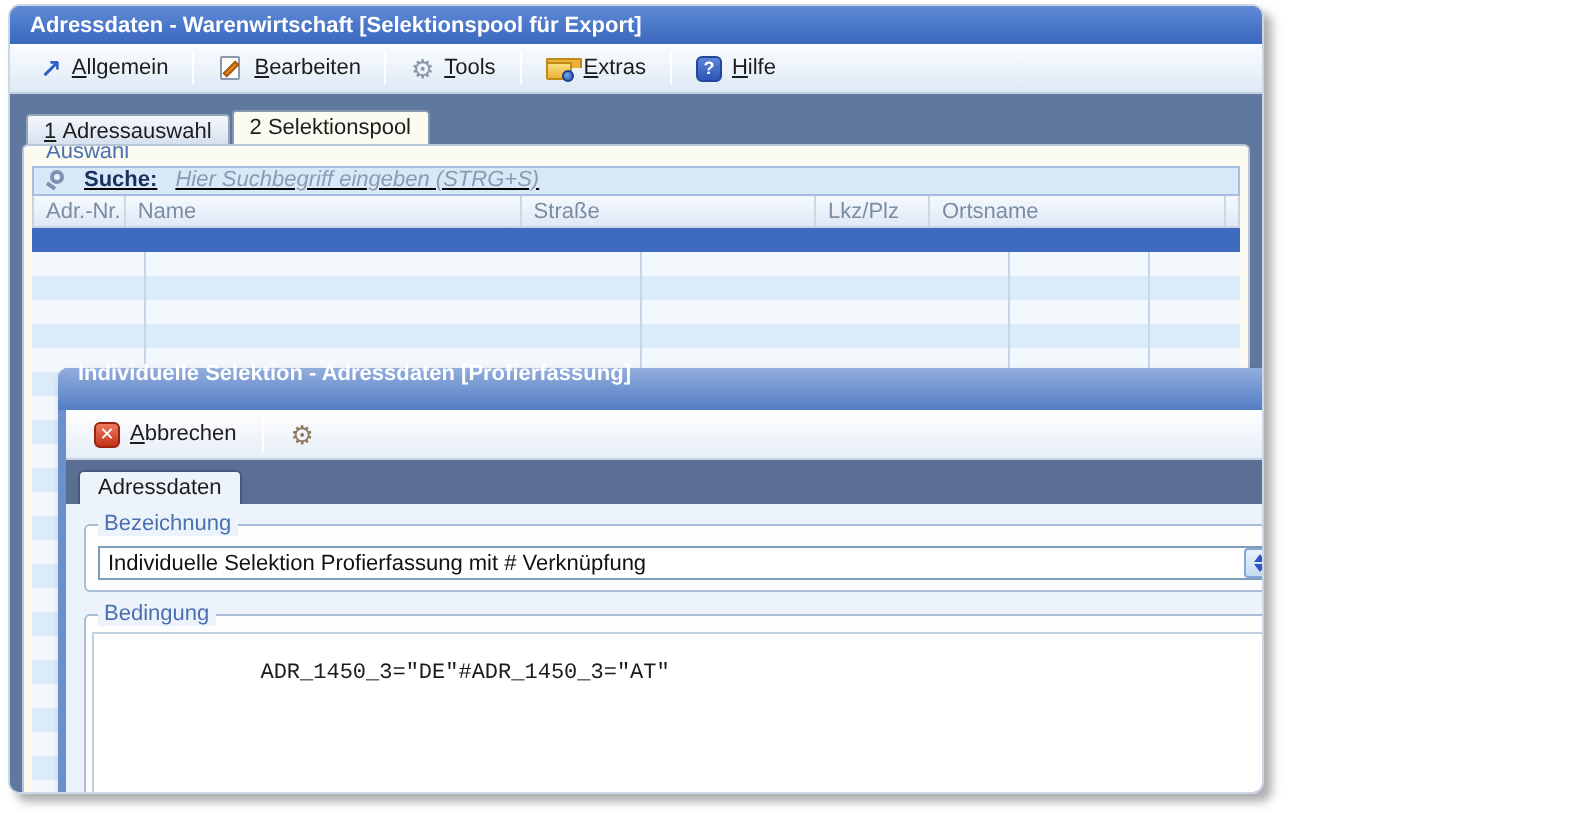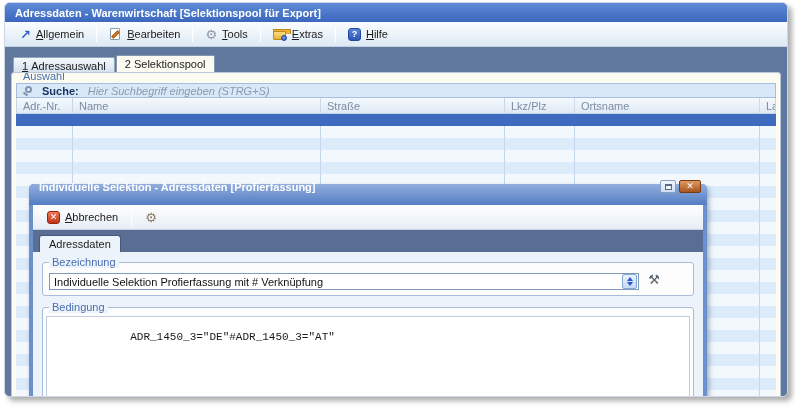--- a/index.html
+++ b/index.html
@@ -1,19 +1,19 @@
 <!DOCTYPE html>
 <html><head>
 <meta charset="utf-8">
 <style>
   * { margin:0; padding:0; box-sizing:border-box; }
   html,body { width:796px; height:408px; background:#ffffff; overflow:hidden;
     font-family:"Liberation Sans","DejaVu Sans",sans-serif; font-size:11px; }
 
-  .window { position:absolute; left:4px; top:2px; width:784px; height:395px;
+  .window { position:absolute; left:4px; top:2px; width:628px; height:395px;
     border-radius:6px; background:#61789e; border:1px solid #cdd6e4;
     box-shadow:4px 4px 5px rgba(110,110,110,.55); overflow:hidden;
     display:flex; flex-direction:column; }
 
   .titlebar { height:19px; flex:0 0 19px;
     background:linear-gradient(#5e8ad6,#3b67be);
     border-radius:5px 5px 0 0; display:flex; align-items:center;
     padding-left:10px; }
   .titlebar span { color:#fff; font-weight:bold; font-size:11px; }
 
@@ -56,21 +56,21 @@
   .tab.inactive { background:linear-gradient(#f4f8fc,#d6e1ef); height:15px;text-align:center; }
   .tab.active { background:#fbfbf1; height:17px; border-color:#8596ae; }
 
   .panel { flex:1; margin:0 6px 6px 6px; background:#fbfbf1;
     border:1px solid #b9c6da; border-radius:3px; position:relative;
     padding:10px 4px 4px 4px; display:flex; flex-direction:column; overflow:hidden; }
   .panel-legend { position:absolute; top:-2px; left:8px; background:#fbfbf1;
     color:#4a70b0; padding:0 3px; line-height:11px; }
 
   .searchbar { height:15px; flex:0 0 15px; background:#d9e8f9;
-    border:1px solid #a6bedd; display:flex; align-items:center; padding-left:6px; }
+    border:1px solid #a6bedd; display:flex; align-items:flex-start; padding-left:6px;text-decoration:underline; }
   .mag-ic { position:relative; width:12px; height:12px; margin-right:7px; }
   .mag-ic .lens { position:absolute; left:2px; top:1px; width:7px; height:7px;
     border:2px solid #7e93b4; border-radius:50%; background:#eaf2fb; }
   .mag-ic .handle { position:absolute; left:0px; top:8px; width:5px; height:2px;
     background:#7e93b4; transform:rotate(35deg); }
   .search-label { font-weight:bold; color:#17325e; margin-right:9px; }
   .search-ph { font-style:italic; color:#8b9aac; }
 
   .gridhead { height:16px; flex:0 0 16px; display:flex;
     background:linear-gradient(#f5f9fd,#dfe9f5); border:1px solid #c7d3e3; border-top:none;

